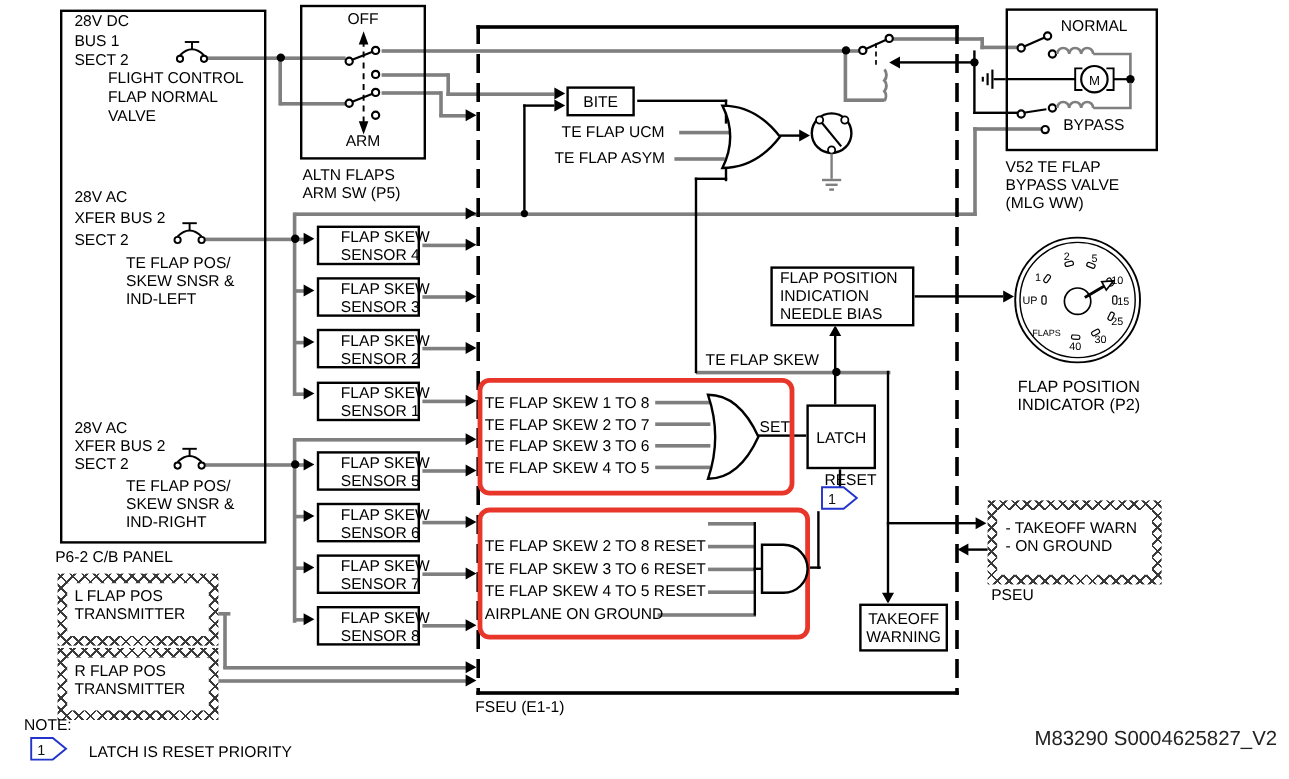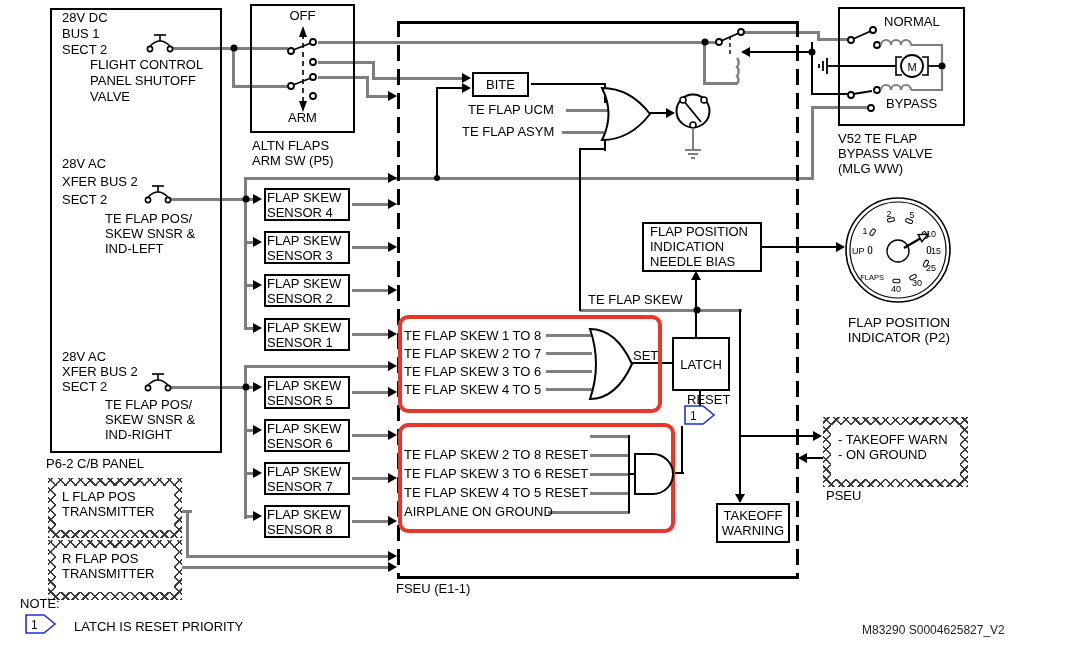--- a/index.html
+++ b/index.html
@@ -3,21 +3,21 @@
 <meta charset="utf-8">
 <style>
   html,body{margin:0;padding:0;background:#fff}
   #canvas{position:relative;width:1074px;height:649px;background:#fff;overflow:hidden;
           font-family:"Liberation Sans",sans-serif;color:#000}
   *{box-sizing:border-box}
   .t{position:absolute;font:13px/16px "Liberation Sans",sans-serif;white-space:nowrap;color:#000}
   .lh15{line-height:15px}.lh18{line-height:18px}
   .b{font-weight:normal}
   .box{position:absolute;background:#fff;border:2.5px solid #000}
-  .bt{font:13px/15px "Liberation Sans",sans-serif;padding-left:1px;white-space:nowrap}
+  .bt{font:13px/15px "Liberation Sans",sans-serif;padding-left:18px;white-space:nowrap}
   .cbox{display:flex;align-items:center;justify-content:center;text-align:center;font:13px/15px "Liberation Sans",sans-serif}
   .h,.v,.hb,.vb{position:absolute}
   .h{height:3px;background:#7f7f7f}
   .v{width:3px;background:#7f7f7f}
   .hb{height:2px;background:#000}
   .vb{width:2px;background:#000}
   .dashv{position:absolute;width:3px;background:repeating-linear-gradient(to bottom,#000 0 16px,transparent 16px 24px)}
   .solidh{position:absolute;height:3px;background:#000}
   .ar,.al,.au,.ad{position:absolute;width:0;height:0}
   .ar{border-top:5px solid transparent;border-bottom:5px solid transparent;border-left:9px solid #000}
@@ -157,21 +157,21 @@
   <div class="t" style="left:396px;top:581px">FSEU (E1-1)</div>
 
   <div class="box" style="left:50px;top:8px;width:172px;height:445px;background:transparent"></div>
   <div class="t" style="left:62px;top:10px">
     <div>28V DC</div>
       <div>BUS 1</div>
       <div>SECT 2</div>
     </div>
   <div class="t" style="left:90px;top:57px">
     <div>FLIGHT CONTROL</div>
-      <div>PANEL SHUTOFF</div>
+      <div>FLAP NORMAL</div>
       <div>VALVE</div>
     </div>
   <div class="t lh18" style="left:62px;top:155px">
     <div>28V AC</div>
       <div>XFER BUS 2</div>
       <div>SECT 2</div>
     </div>
   <div class="t lh15" style="left:105px;top:211px">
     <div>TE FLAP POS/</div>
       <div>SKEW SNSR &amp;</div>
@@ -299,21 +299,21 @@
     <div class="inner"></div>
     </div>
   <div class="t lh15" style="left:838px;top:432px">
     <div>- TAKEOFF WARN</div>
       <div>- ON GROUND</div>
     </div>
   <div class="t" style="left:826px;top:488px">PSEU</div>
 
   <div class="t b" style="left:20px;top:596px">NOTE:</div>
   <div class="t" style="left:74px;top:619px">LATCH IS RESET PRIORITY</div>
-  <div class="t" style="left:862px;top:622px;font-size:12px;color:#222">M83290 S0004625827_V2</div>
+  <div class="t" style="left:862px;top:608px;font-size:17px;color:#222">M83290 S0004625827_V2</div>
 
   <svg width="1074" height="649" viewBox="0 0 1074 649">
 
     <g stroke="#000" fill="none" stroke-width="1.6">
       <circle cx="150" cy="49" r="2.6" fill="#fff"></circle>
         <circle cx="170" cy="49" r="2.6" fill="#fff"></circle>
       <path d="M150,46 Q160,36 170,46"></path>
         <line x1="160" y1="41" x2="160" y2="35"></line>
         <line x1="154" y1="35" x2="166" y2="35"></line>
     </g>

